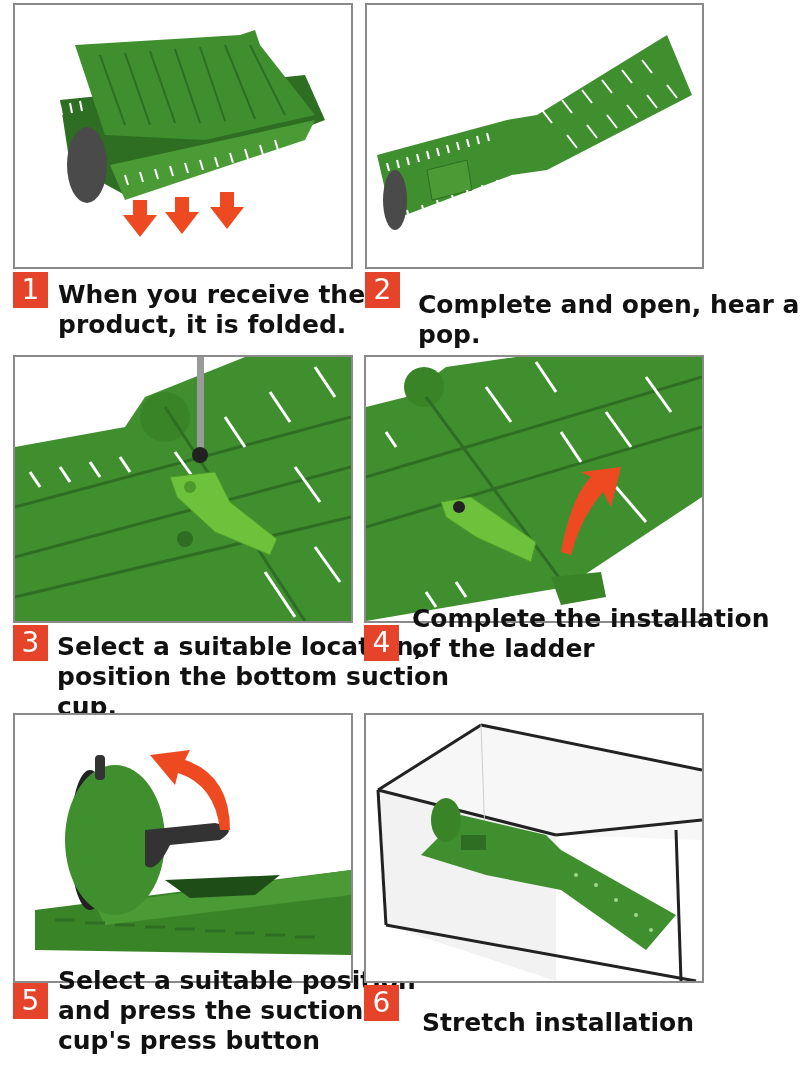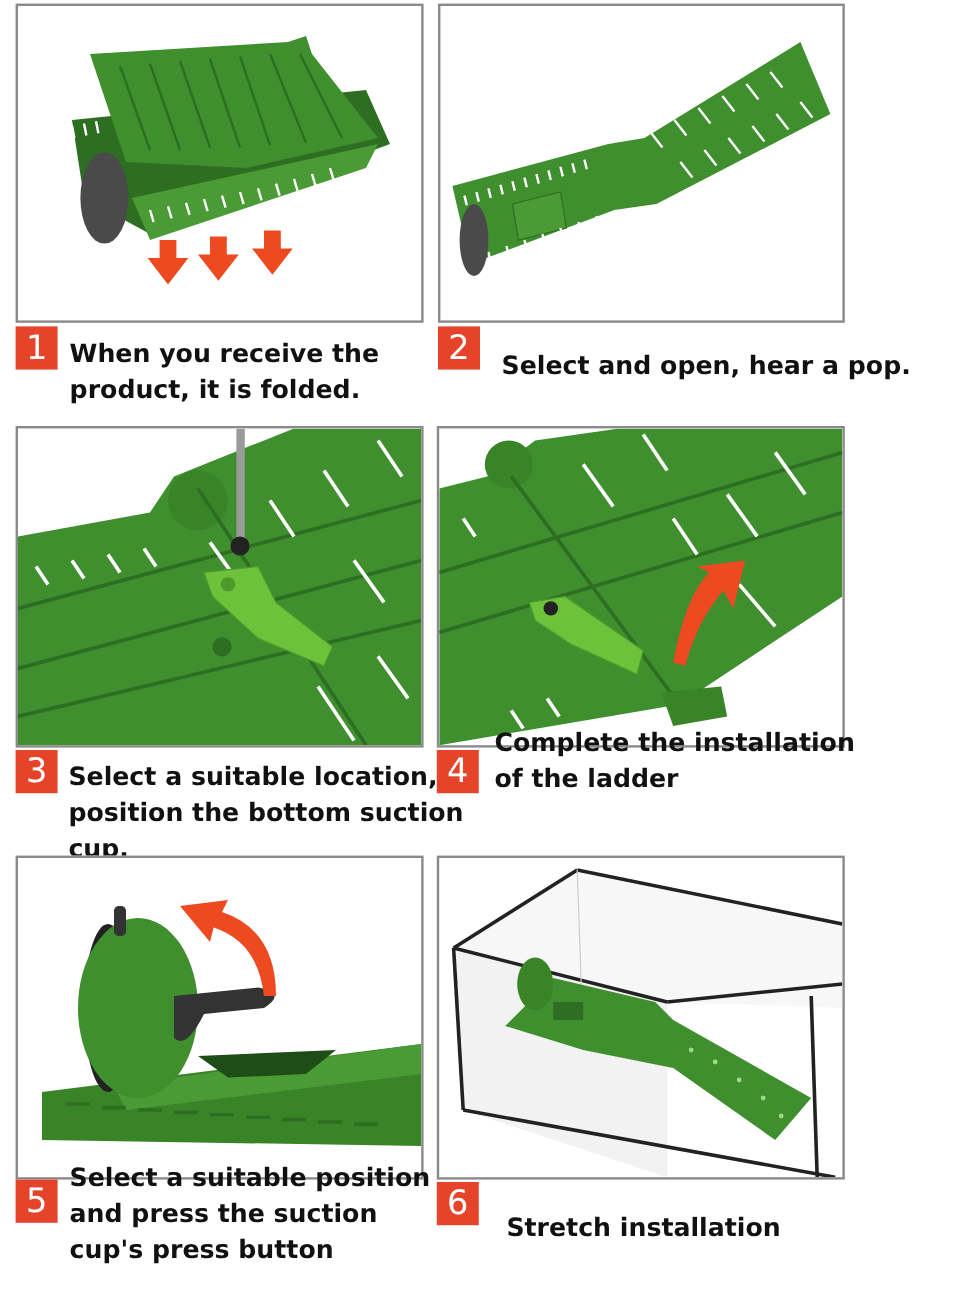--- a/index.html
+++ b/index.html
@@ -1,21 +1,21 @@
 <!DOCTYPE html>
 <html><head>
 <meta charset="utf-8">
 <style>
   html, body { margin:0; padding:0; background:#ffffff; }
   body { width:800px; height:1091px; position:relative; overflow:hidden;
          font-family:"DejaVu Sans", sans-serif; color:#111; }
   .panel { position:absolute; border:2px solid #8a8a8a; background:#fff; overflow:hidden; box-sizing:border-box; }
   .badge { position:absolute; width:35px; height:36px; background:#e5442a; color:#fff;
            font-family:"DejaVu Sans", sans-serif; font-size:28px; line-height:36px; text-align:center; }
-  .caption { position:absolute; font-weight:bold; font-size:21px; line-height:30px; color:#111; white-space:pre-line; }
+  .caption { position:absolute; font-weight:bold; font-size:25px; line-height:30px; color:#111; white-space:pre-line; }
   svg { display:block; }
 </style>
 </head>
 <body>
 
 <div class="panel" style="left:13px;top:3px;width:340px;height:266px;">
   <svg width="336" height="262" viewBox="0 0 336 262">
     <polygon points="45,95 290,70 310,115 110,190 55,160" fill="#2e6e22"></polygon>
     <polygon points="60,40 225,30 240,25 245,40 300,110 190,135 90,130" fill="#3f8f2f"></polygon>
     <g stroke="#2e6e22" stroke-width="2">
@@ -90,21 +90,21 @@
         <line x1="220" y1="120" x2="230" y2="133"></line>
         <line x1="240" y1="110" x2="250" y2="123"></line>
       <line x1="260" y1="100" x2="270" y2="113"></line>
         <line x1="280" y1="90" x2="290" y2="103"></line>
         <line x1="300" y1="80" x2="310" y2="93"></line>
     </g>
     <ellipse cx="28" cy="195" rx="12" ry="30" fill="#4a4a4a"></ellipse>
   </svg>
 </div>
 <div class="badge" style="left:365px;top:272px;">2</div>
-<div class="caption" style="left:418px;top:290px;">Select and open, hear a pop.</div>
+<div class="caption" style="left:418px;top:290px;">Complete and open, hear a pop.</div>
 
 <div class="panel" style="left:13px;top:355px;width:340px;height:268px;">
   <svg width="336" height="264" viewBox="0 0 336 264">
     <polygon points="0,90 110,70 130,40 230,0 336,0 336,264 0,264" fill="#3f8f2f"></polygon>
     <circle cx="150" cy="60" r="25" fill="#3a8428"></circle>
     <g stroke="#2e6e22" stroke-width="3" fill="none">
       <line x1="0" y1="150" x2="336" y2="60"></line>
         <line x1="0" y1="200" x2="336" y2="110"></line>
       <line x1="0" y1="240" x2="336" y2="160"></line>
         <line x1="150" y1="50" x2="290" y2="264"></line>

